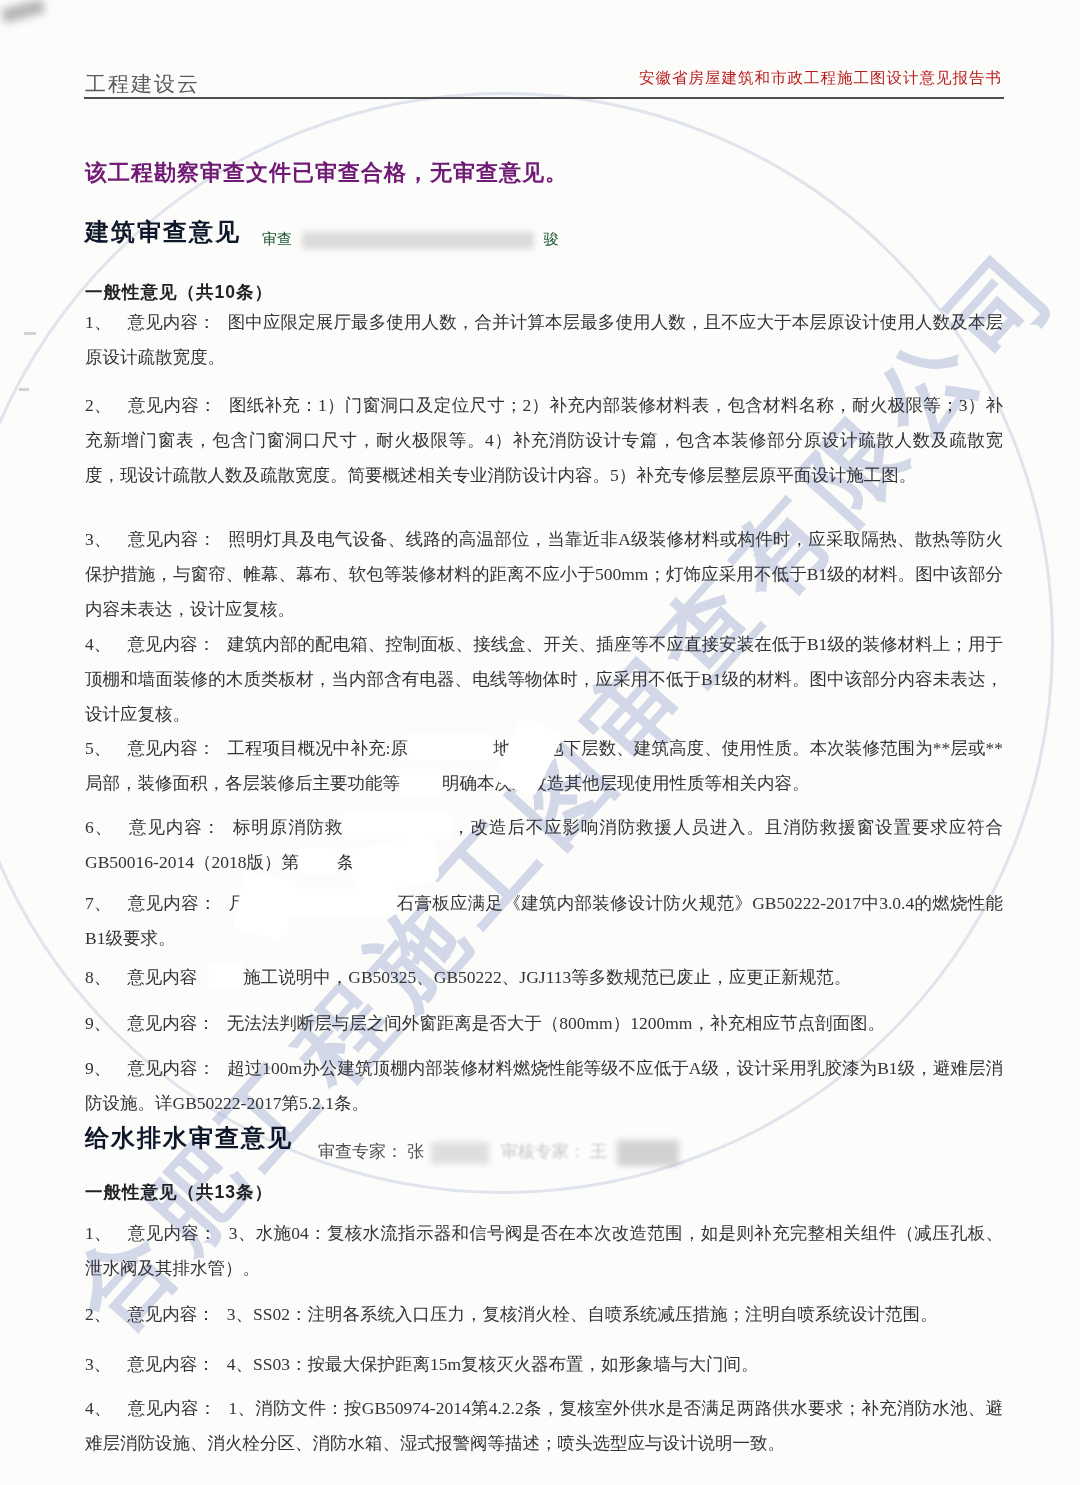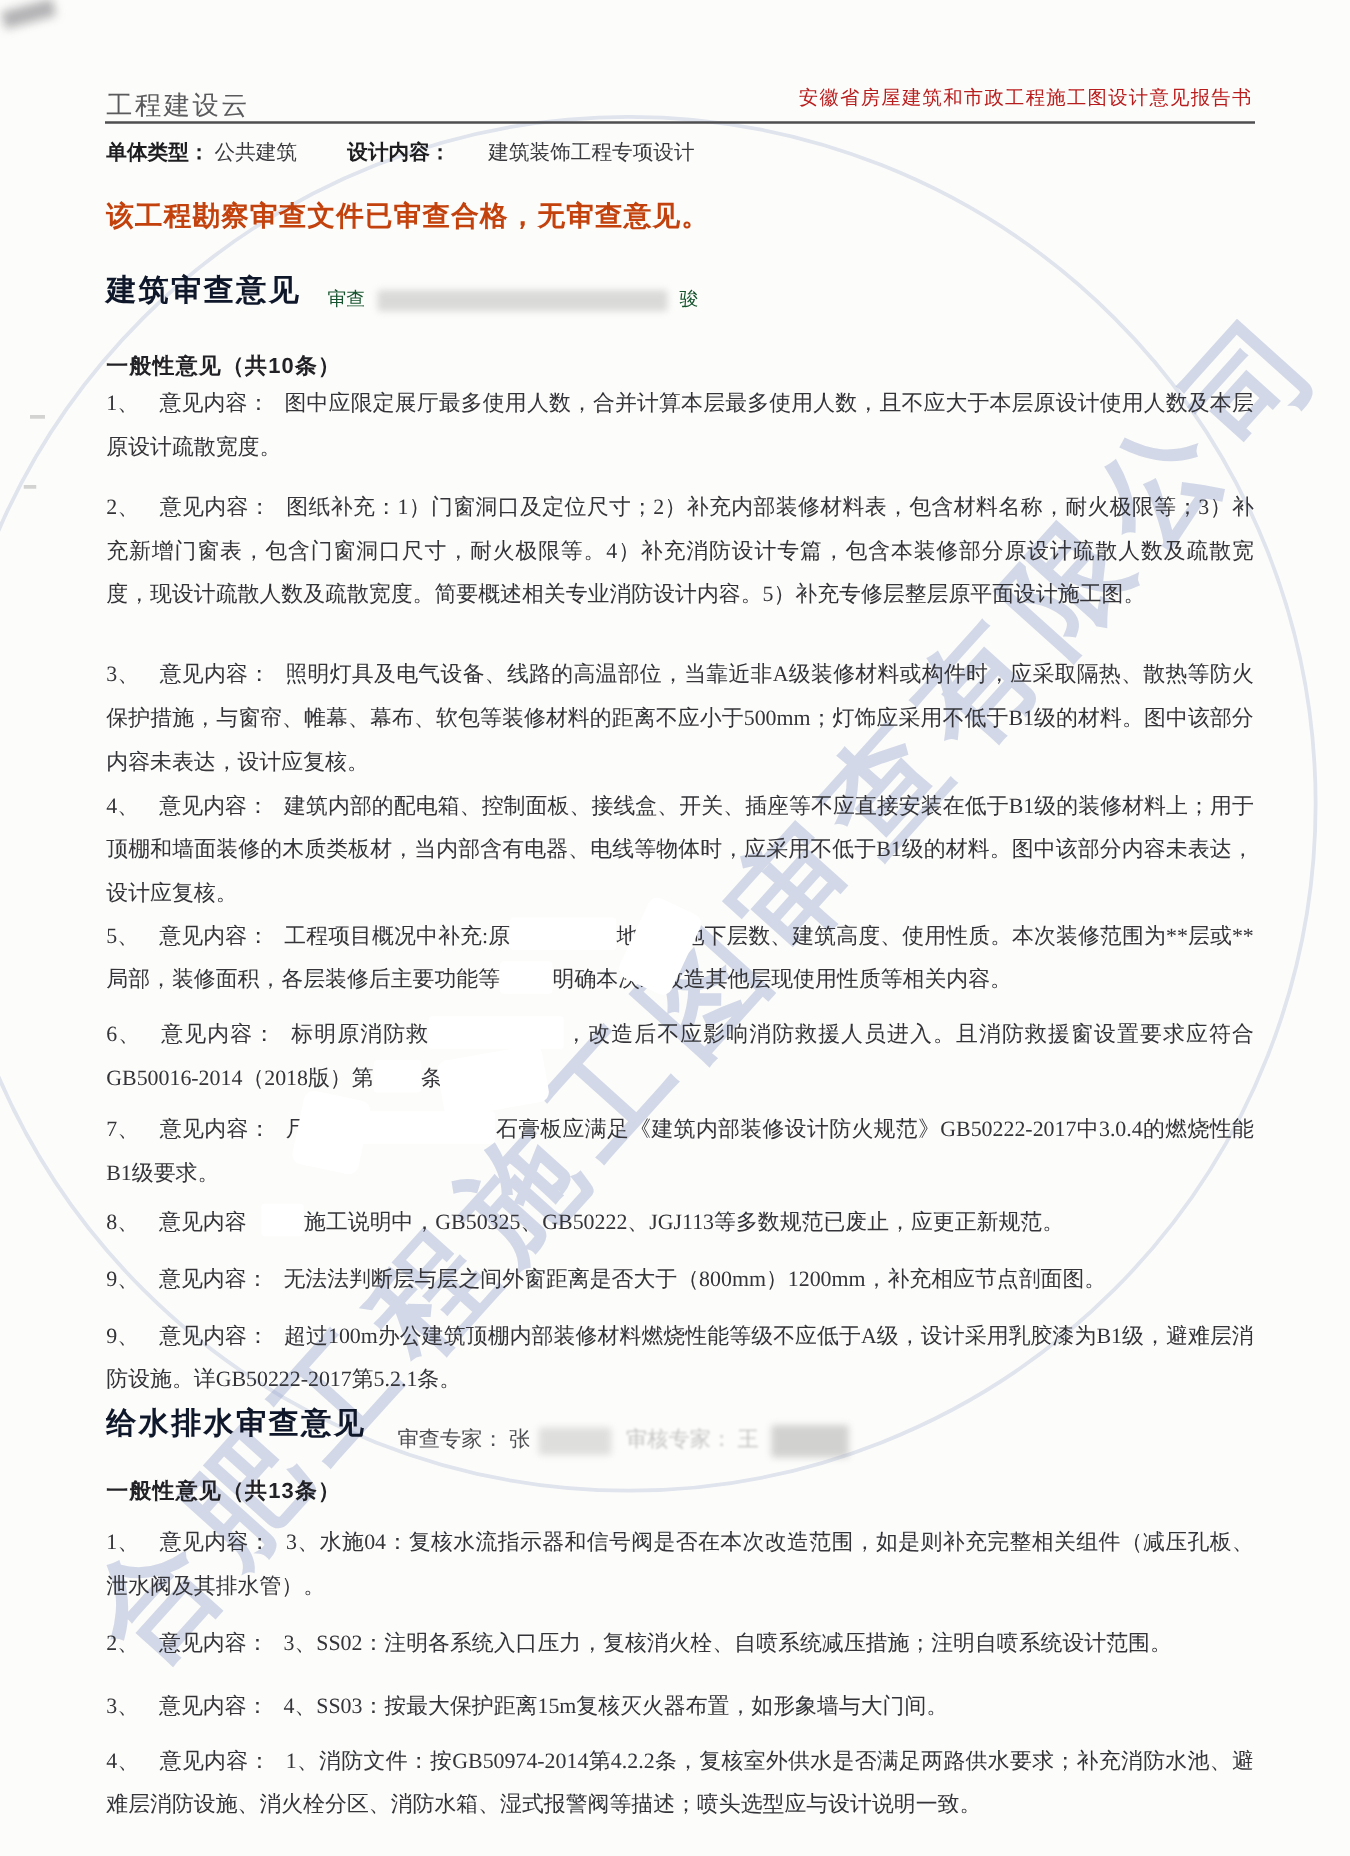--- a/index.html
+++ b/index.html
@@ -26,21 +26,21 @@
   .abs{position:absolute;z-index:2;}
   .hdr-left{left:85px;top:70px;font-size:21px;color:#5a5a5c;letter-spacing:2px;}
   .hdr-right{right:78px;top:68px;font-size:15.5px;color:#b91c1c;letter-spacing:1px;}
   .hline{position:absolute;left:84px;right:76px;top:97px;height:2px;background:#4e4e50;z-index:2;}
   .meta{left:85px;top:111px;font-size:16.5px;white-space:nowrap;}
   .meta .mlabel{font-family:"Liberation Sans",sans-serif;font-weight:bold;color:#1d1d20;}
   .meta .mval{color:#3a3a3e;}
   .meta .gap1{display:inline-block;width:32px;}
   .meta .gap2{display:inline-block;width:22px;}
   .notice{left:85px;top:158px;font-size:22px;font-family:"Liberation Sans",sans-serif;
-    font-weight:bold;color:#c2410c;letter-spacing:1px;}
+    font-weight:bold;color:#701a75;letter-spacing:1px;}
   .sec-title{font-size:24px;font-family:"Liberation Sans",sans-serif;font-weight:bold;
     color:#0f172a;letter-spacing:2px;}
   .sub-title{font-size:17.5px;font-family:"Liberation Sans",sans-serif;font-weight:bold;
     color:#222226;letter-spacing:1px;}
   .experts1{left:262px;top:230px;font-size:15px;color:#14532d;white-space:nowrap;}
   .experts2{left:318px;top:1140px;font-size:17px;color:#4f4f54;white-space:nowrap;}
   .ghost{opacity:.32;filter:blur(1px);}
   .smudge{display:inline-block;background:#9b9b9b;opacity:.35;filter:blur(3px);
     vertical-align:middle;border-radius:2px;}
   .item{position:absolute;left:85px;width:918px;line-height:35px;font-size:17.5px;
@@ -62,28 +62,20 @@
   <div class="wm-ring"></div>
 
   <div class="corner-mark"></div>
   <div class="tick" style="left:24px;top:332px;width:12px;height:3px;"></div>
   <div class="tick" style="left:19px;top:388px;width:10px;height:3px;"></div>
 
   <div class="abs hdr-left">工程建设云</div>
   <div class="abs hdr-right">安徽省房屋建筑和市政工程施工图设计意见报告书</div>
   <div class="hline"></div>
 
-  <div class="abs meta">
-    <span class="mlabel">单体类型：</span>
-    <span class="mval">公共建筑</span>
-    <span class="gap1"></span>
-    <span class="mlabel">设计内容：</span>
-    <span class="gap2"></span>
-    <span class="mval">建筑装饰工程专项设计</span>
-  </div>
 
   <div class="abs notice">该工程勘察审查文件已审查合格，无审查意见。</div>
 
   <div class="abs sec-title" style="left:85px;top:216px;">建筑审查意见</div>
   <div class="abs experts1">
     <span>审查</span>
     <span class="smudge" style="width:232px;height:17px;margin:0 6px;"></span>
     <span>骏</span>
   </div>
   <div class="abs sub-title" style="left:85px;top:280px;">一般性意见（共10条）</div>

